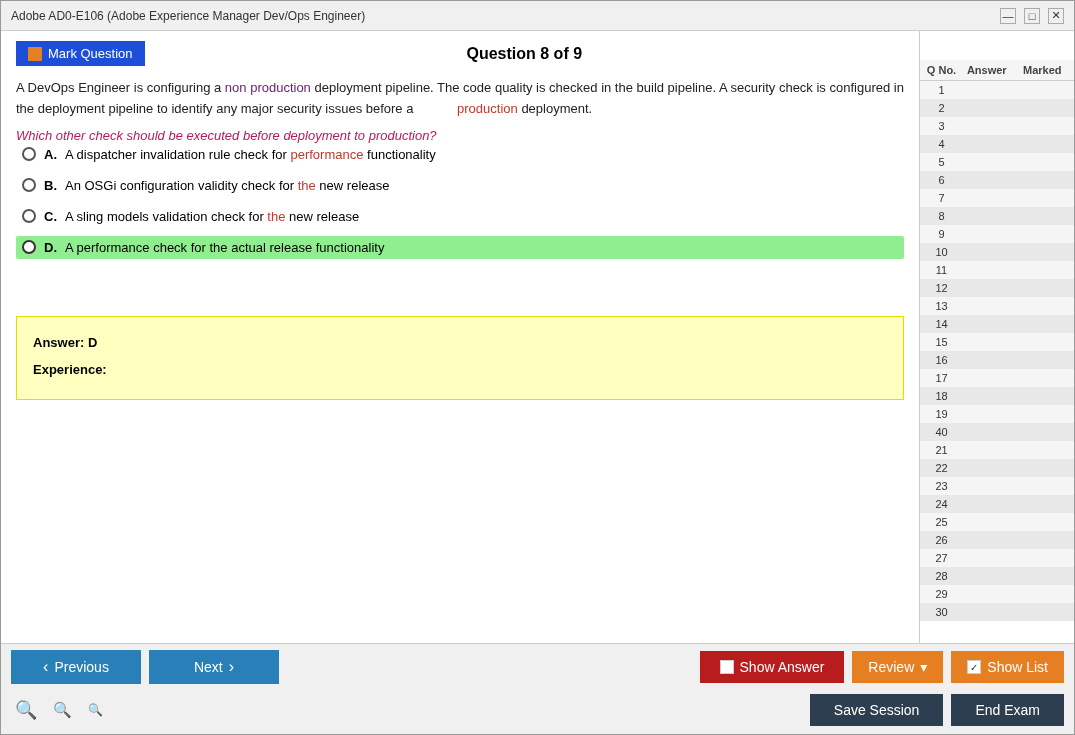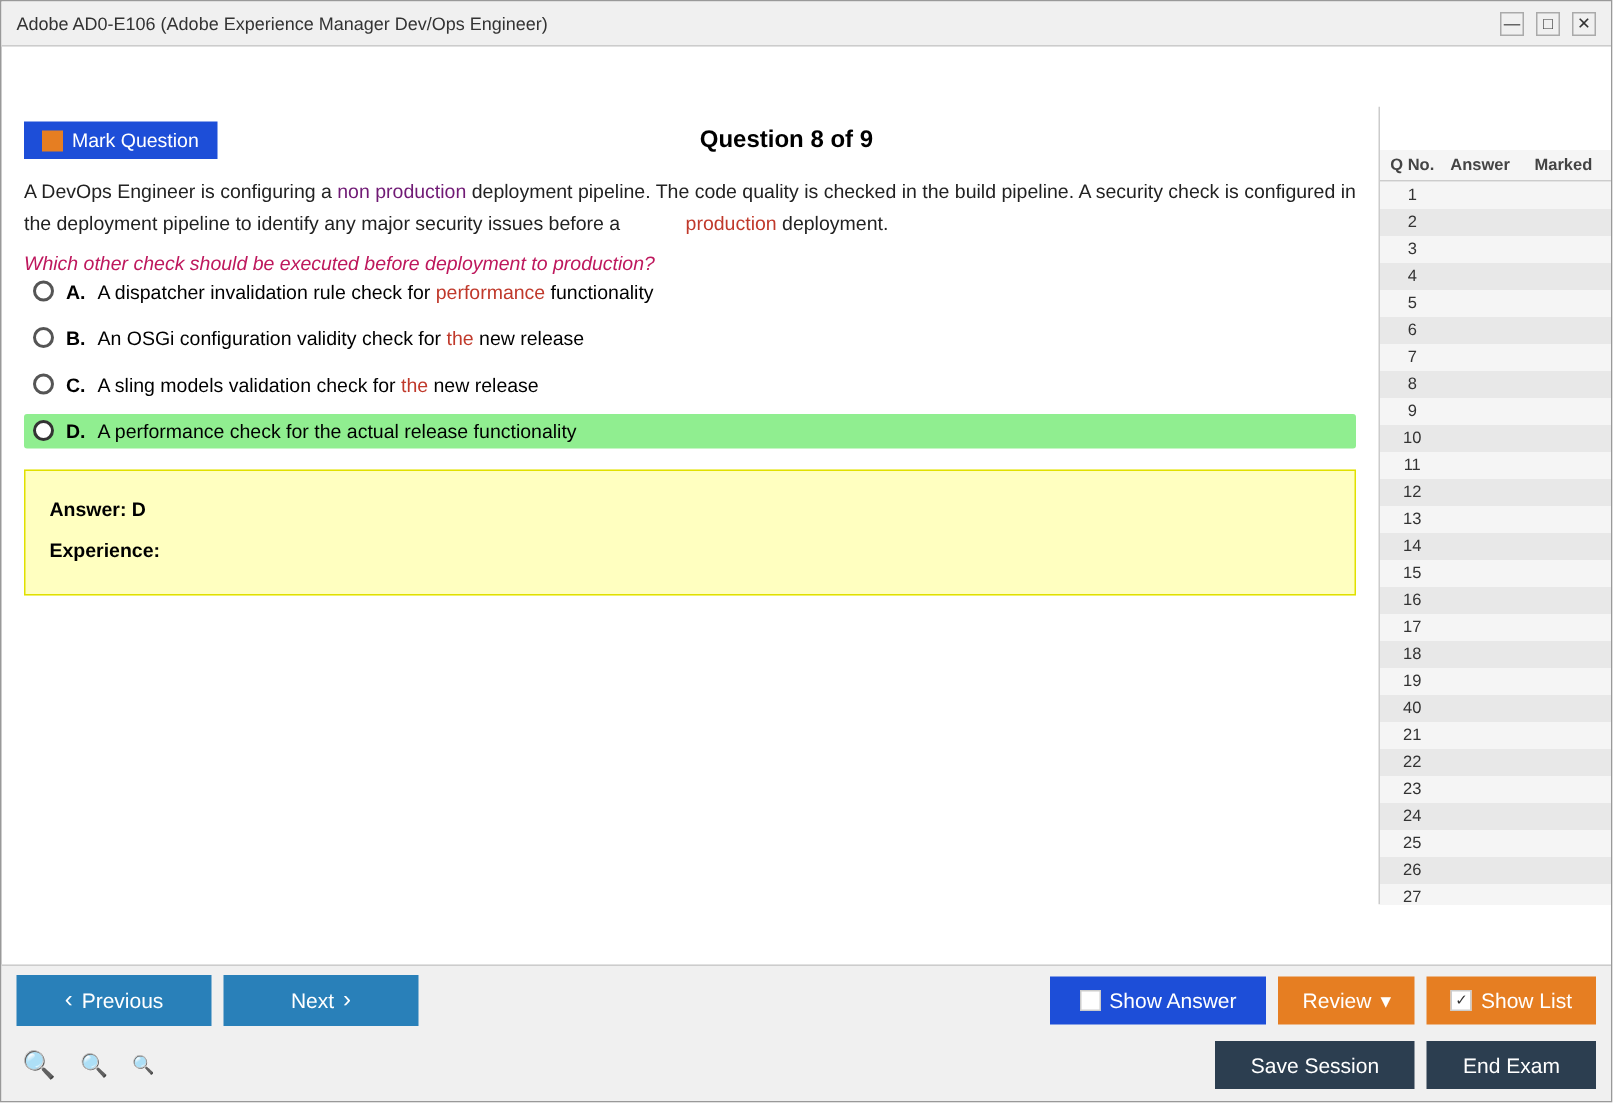--- a/index.html
+++ b/index.html
@@ -1,18 +1,18 @@
 <!DOCTYPE html>
 <html><head>
   <meta charset="utf-8">
   <style>
     * { box-sizing: border-box; margin: 0; padding: 0; }
     body { font-family: Arial, sans-serif; font-size: 13px; background: #f0f0f0; width: 1075px; height: 735px; overflow: hidden; }
 
-    .window { width: 1075px; height: 735px; background: #fff; border: 1px solid #999; display: flex; flex-direction: column; gap: 40px; }
+    .window { width: 1075px; height: 735px; background: #fff; border: 1px solid #999; display: flex; flex-direction: column; }
 
     
     .titlebar { background: #f0f0f0; border-bottom: 1px solid #ccc; padding: 5px 10px; display: flex; align-items: center; justify-content: space-between; height: 30px; }
     .titlebar-title { font-size: 12px; color: #333; }
     .titlebar-controls { display: flex; gap: 8px; }
     .titlebar-btn { width: 16px; height: 16px; display: flex; align-items: center; justify-content: center; font-size: 11px; cursor: pointer; color: #333; border: 1px solid #aaa; background: #f0f0f0; }
 
     
     .main-area { display: flex; flex: 1; overflow: hidden; }
 
@@ -31,39 +31,39 @@
 
     
     .options { display: flex; flex-direction: column; gap: 8px; margin-bottom: 14px; }
     .option { display: flex; align-items: center; gap: 8px; padding: 4px 6px; font-size: 13px; }
     .option.selected { background: #90ee90; border-radius: 2px; }
     .option-radio { width: 14px; height: 14px; border-radius: 50%; border: 2px solid #555; background: white; flex-shrink: 0; }
     .option.selected .option-radio { border-color: #333; background: white; }
     .option-label { font-weight: bold; }
 
     
-    .answer-box { background: #ffffc0; border: 1px solid #e0e000; padding: 14px 16px; font-size: 13px; line-height: 1.8; }
+    .answer-box { background: #ffffc0; border: 1px solid #e0e000; padding: 14px 16px; font-size: 13px; line-height: 1.8; margin-top: 43px; }
     .answer-box .answer-line { margin-bottom: 4px; }
 
     
     .right-panel { width: 155px; border-left: 1px solid #ccc; display: flex; flex-direction: column; overflow: hidden; }
     .right-panel-header { display: grid; grid-template-columns: 35px 1fr 1fr; background: #f5f5f5; border-bottom: 1px solid #ccc; padding: 4px 4px; font-size: 11px; font-weight: bold; color: #444; margin-top: 29px; }
     .right-panel-header span { text-align: center; }
     .right-panel-list { flex: 1; overflow-y: scroll; }
     .right-panel-row { display: grid; grid-template-columns: 35px 1fr 1fr; padding: 2px 4px; font-size: 11px; color: #333; min-height: 18px; align-items: center; }
     .right-panel-row:nth-child(even) { background: #e8e8e8; }
     .right-panel-row:nth-child(odd) { background: #f5f5f5; }
     .right-panel-row span { text-align: center; }
 
     
     .bottom-bar { border-top: 1px solid #ccc; background: #f0f0f0; }
     .bottom-buttons { display: flex; align-items: center; padding: 6px 10px; gap: 8px; }
     .btn-nav { background: #2980b9; color: white; border: none; padding: 8px 20px; font-size: 14px; cursor: pointer; display: flex; align-items: center; gap: 6px; min-width: 130px; justify-content: center; }
     .btn-nav .arrow { font-size: 16px; }
-    .btn-show-answer { background: #1d4ed8; color: white; border: none; padding: 8px 20px; font-size: 14px; cursor: pointer; display: flex; align-items: center; gap: 6px; margin-left: auto; }
+    .btn-show-answer { background: #b91c1c; color: white; border: none; padding: 8px 20px; font-size: 14px; cursor: pointer; display: flex; align-items: center; gap: 6px; margin-left: auto; }
     .btn-review { background: #e67e22; color: white; border: none; padding: 8px 16px; font-size: 14px; cursor: pointer; display: flex; align-items: center; gap: 6px; }
     .btn-show-list { background: #e67e22; color: white; border: none; padding: 8px 16px; font-size: 14px; cursor: pointer; display: flex; align-items: center; gap: 6px; }
     .checkbox-icon { width: 14px; height: 14px; background: white; border: 1px solid #ccc; display: inline-flex; align-items: center; justify-content: center; font-size: 10px; color: #333; }
     .sq-icon { width: 14px; height: 14px; background: white; border: 1px solid #ccc; display: inline-block; }
 
     .bottom-actions { display: flex; align-items: center; padding: 4px 10px 8px 10px; gap: 8px; }
     .zoom-btn { background: none; border: none; cursor: pointer; font-size: 16px; color: #333; padding: 2px 4px; }
     .btn-save { background: #2c3e50; color: white; border: none; padding: 8px 24px; font-size: 14px; cursor: pointer; margin-left: auto; }
     .btn-end { background: #2c3e50; color: white; border: none; padding: 8px 24px; font-size: 14px; cursor: pointer; }
   </style>

